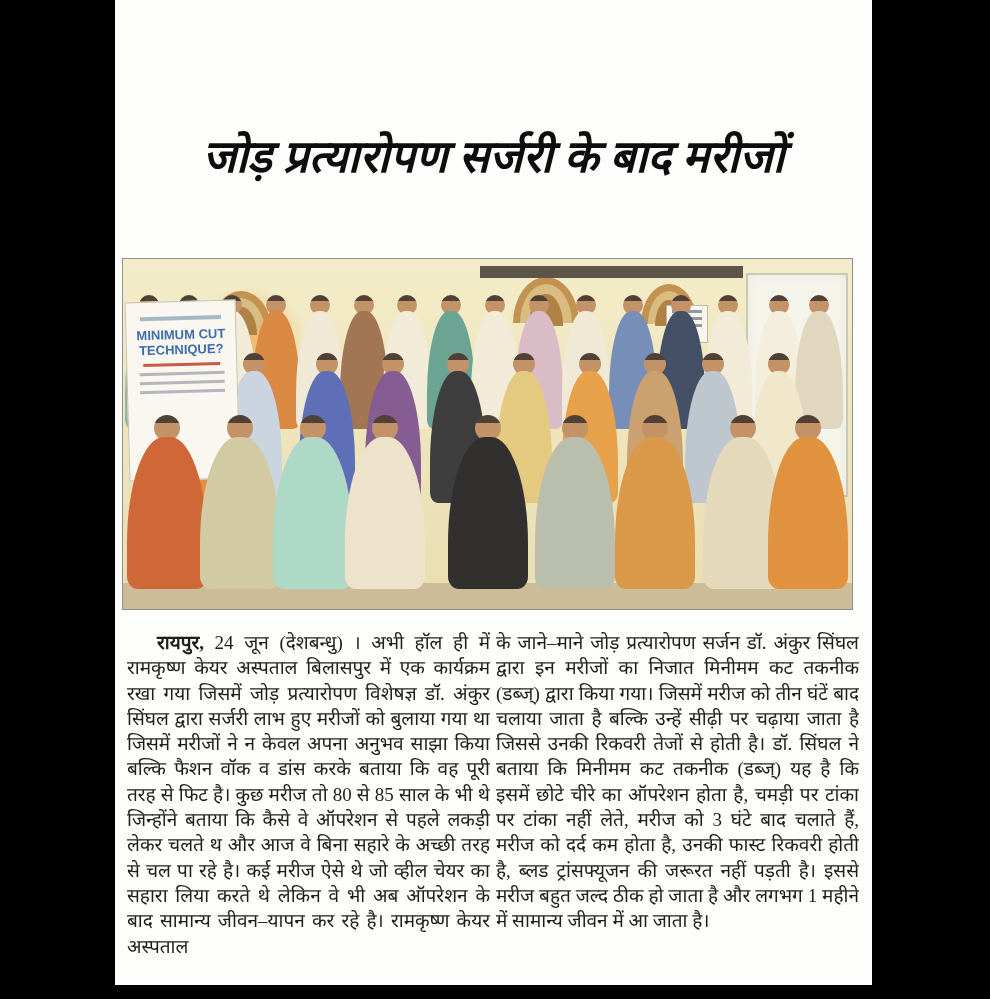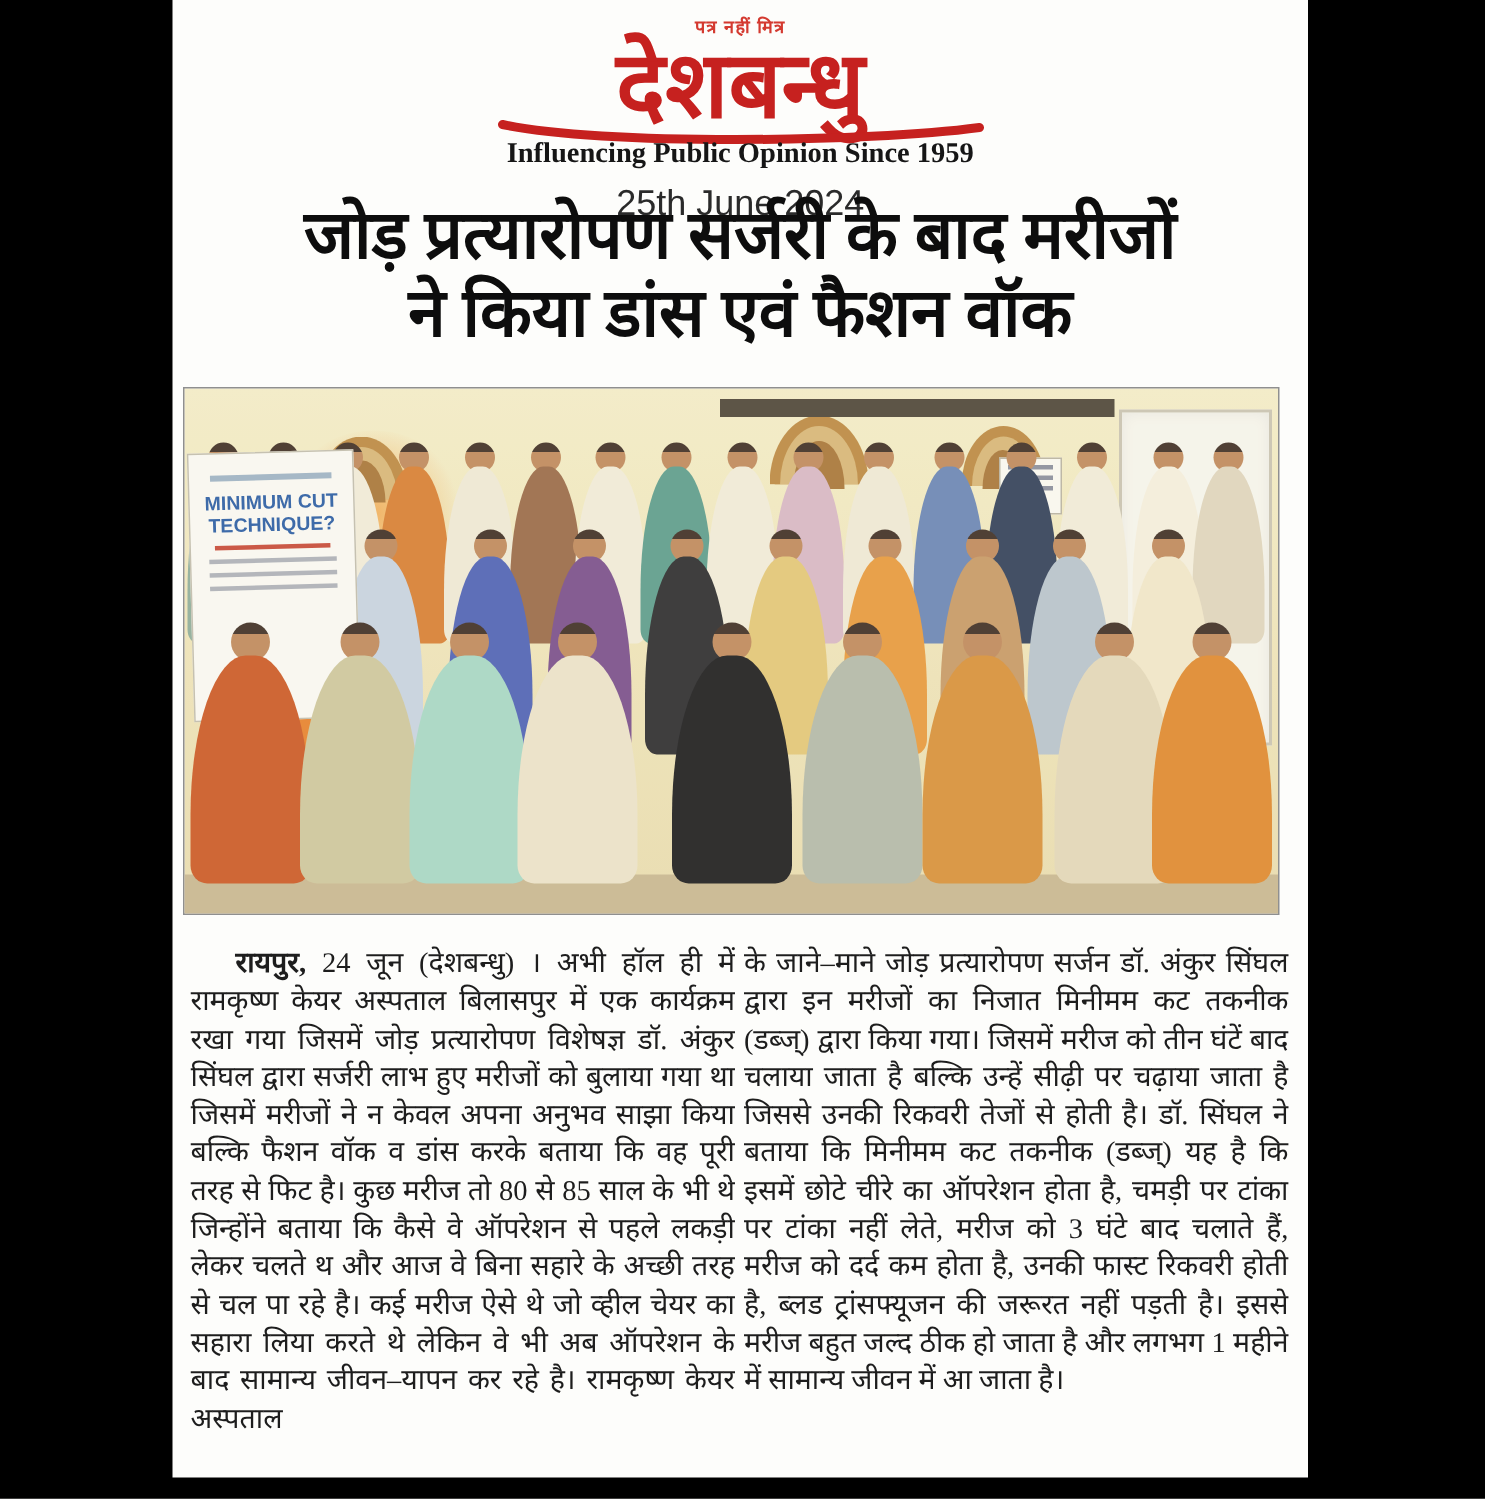--- a/index.html
+++ b/index.html
@@ -11,21 +11,21 @@
   
   .masthead { position:absolute; top:0; left:0; width:100%; text-align:center; }
   .mast-tagline { display:block; margin-top:9px; font-size:12px; font-weight:bold; color:#d43a30; letter-spacing:1px; }
   .mast-logo { display:block; margin-top:0px; font-size:62px; line-height:64px; font-weight:bold; color:#c6211f; font-family:"Liberation Serif",serif; }
   .mast-swoosh { display:block; margin:-10px auto 0 auto; }
   .mast-sub { display:block; margin-top:-4px; font-size:19px; font-weight:bold; color:#161616; font-family:"Liberation Serif",serif; }
   .date-line { display:block; margin-top:8px; font-size:24px; color:#2a2a2a; font-family:"Liberation Sans","DejaVu Sans",sans-serif; }
 
   
   .headline { position:absolute; top:131px; left:0; width:100%; text-align:center; color:#0d0d0d; font-weight:bold; }
-  .headline .hl { display:block; font-size:45px; line-height:52px; letter-spacing:0px; }
+  .headline .hl { display:block; font-size:45px; line-height:52px; letter-spacing:0px;font-style:italic; }
 
   
   .photo { position:absolute; top:258px; left:7px; width:731px; height:352px;
            border:1px solid #8f8f8f; overflow:hidden;
            background:linear-gradient(to bottom,#f4eecb 0%,#efe4ba 55%,#e9ddb2 100%); }
   .arch { position:absolute; border:7px solid #bd8a44; border-bottom:none; border-radius:50% 50% 0 0/100% 100% 0 0; background:#d8b77a; }
   .arch-inner { position:absolute; left:18%; top:28%; width:64%; height:80%; background:#a9763a; border-radius:50% 50% 0 0/100% 100% 0 0; }
   .glow { position:absolute; border-radius:50%; background:radial-gradient(circle,#f2b05e 0%,rgba(242,176,94,0) 70%); }
   .beam { position:absolute; background:#4d463a; }
   .backsign { position:absolute; background:#fbfaf4; border:1px solid #b9b4a4; }
@@ -52,33 +52,23 @@
   .col-right { left:381px; }
   .col-left p { text-indent:30px;font-family:Liberation Serif, serif; }
   .dateline { font-weight:bold; }
 </style>
 </head>
 <body>
 
 <div id="canvas">
   <div id="sheet">
 
-    <div class="masthead">
-      <span class="mast-tagline">पत्र नहीं मित्र</span>
-      <span class="mast-logo">देशबन्धु</span>
-      <svg class="mast-swoosh" width="330" height="16" viewBox="0 0 330 16">
-        <path d="M6 3 C 70 17, 250 15, 324 5" stroke="#c6211f" stroke-width="6" fill="none" stroke-linecap="round"></path>
-      </svg>
-      <span class="mast-sub">Influencing Public Opinion Since 1959</span>
-      <span class="date-line">25th June 2024</span>
-    </div>
 
     <div class="headline">
       <span class="hl">जोड़ प्रत्यारोपण सर्जरी के बाद मरीजों</span>
-      <span class="hl">ने किया डांस एवं फैशन वॉक</span>
     </div>
 
     <div class="photo" id="photo">
 
       <div class="glow" style="left:9%;top:8%;width:120px;height:110px;"></div>
       <div class="arch" style="left:12%;top:9%;width:62px;height:42px;">
           <div class="arch-inner"></div>
         </div>
       <div class="arch" style="left:53.5%;top:5%;width:66px;height:46px;">
           <div class="arch-inner"></div>

